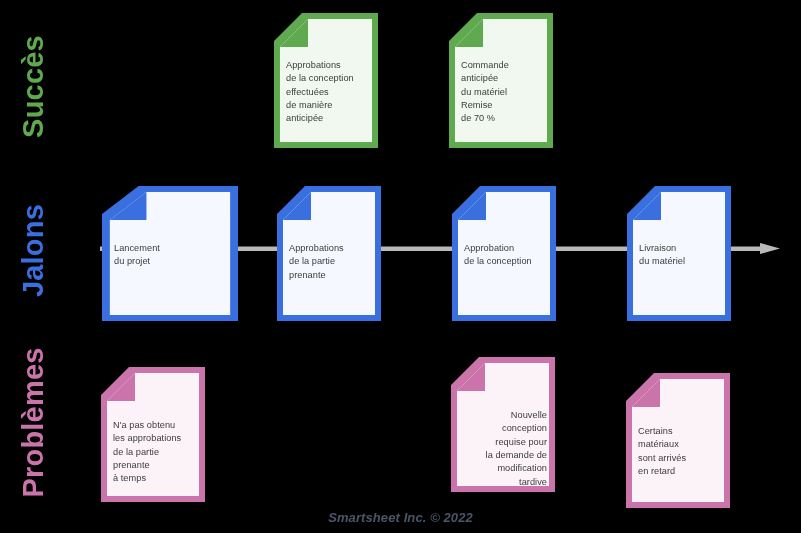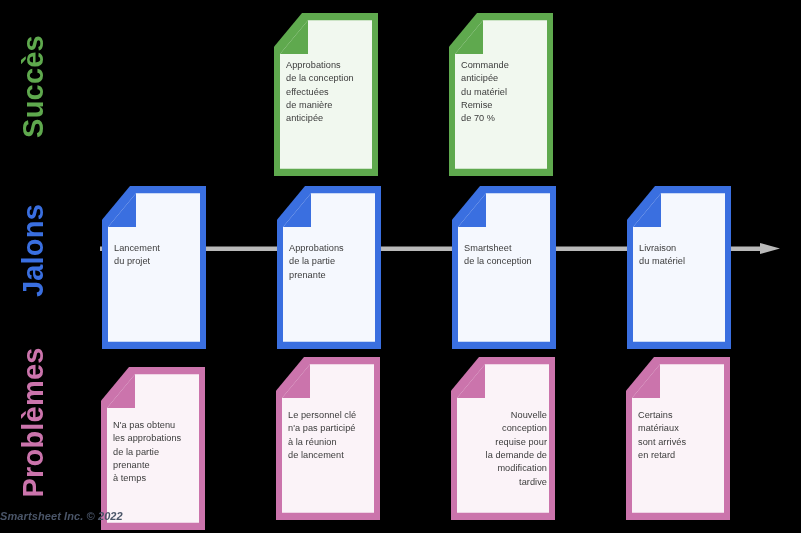--- a/index.html
+++ b/index.html
@@ -26,21 +26,21 @@
   #label-succes{left:-42px;top:72px;width:150px;height:34px;font-size:29px;color:#5FA94E;}
   #label-jalons{left:-42px;top:236px;width:150px;height:34px;font-size:29px;color:#3A6FE0;}
   #label-problemes{left:-42px;top:408px;width:150px;height:34px;font-size:29px;color:#CB74AC;}
 
   
   #connector{position:absolute;left:100px;top:243px;width:680px;height:11px;}
 
   
   .card{
     position:absolute;
-    width:104px;height:163px;
+    width:104px;height:135px;
   }
   .card .shape{
     position:absolute;inset:0;
     width:100%;height:100%;
   }
   .card .text{
     position:absolute;
     left:12px;right:8px;
     font-size:9.2px;
     line-height:1.45;
@@ -50,22 +50,22 @@
     letter-spacing:0.05px;
   }
   .card.green .text{top:46px;}
   .card.blue  .text{top:56px;}
   .card.pink  .text{top:52px;}
 
   
   #footer{
     position:absolute;
     left:0;right:0;top:510px;
-    text-align:left;
-    font-size:11px;
+    text-align:center;
+    font-size:13px;
     font-style:italic;
     font-weight:bold;
     color:#4A5568;
     letter-spacing:0.1px;
   }
 </style>
 </head>
 <body>
 
 <div id="canvas">
@@ -104,21 +104,21 @@
       <path d="M34 6 H98 V129 H6 V34 Z" fill="#F1F8EF"></path>
       <path d="M34 6 L34 34 L6 34 Z" fill="#5FA94E"></path>
     </svg>
     <div class="text">Commande
 anticipée
 du matériel
 Remise
 de 70 %</div>
   </div>
 
-  <div class="card blue" style="left:102px;top:186px;">
+  <div class="card blue" style="left:102px;top:186px;padding-left:32px;">
     <svg class="shape" viewBox="0 0 104 135" preserveAspectRatio="none">
       <path d="M28 0 H104 V135 H0 V28 Z" fill="#3A6FE0"></path>
       <path d="M34 6 H98 V129 H6 V34 Z" fill="#F5F8FE"></path>
       <path d="M34 6 L34 34 L6 34 Z" fill="#3A6FE0"></path>
     </svg>
     <div class="text">Lancement
 du projet</div>
   </div>
 
   <div class="card blue" style="left:277px;top:186px;">
@@ -131,21 +131,21 @@
 de la partie
 prenante</div>
   </div>
 
   <div class="card blue" style="left:452px;top:186px;">
     <svg class="shape" viewBox="0 0 104 135" preserveAspectRatio="none">
       <path d="M28 0 H104 V135 H0 V28 Z" fill="#3A6FE0"></path>
       <path d="M34 6 H98 V129 H6 V34 Z" fill="#F5F8FE"></path>
       <path d="M34 6 L34 34 L6 34 Z" fill="#3A6FE0"></path>
     </svg>
-    <div class="text">Smartsheet
+    <div class="text">Approbation
 de la conception</div>
   </div>
 
   <div class="card blue" style="left:627px;top:186px;border-radius:11px;">
     <svg class="shape" viewBox="0 0 104 135" preserveAspectRatio="none">
       <path d="M28 0 H104 V135 H0 V28 Z" fill="#3A6FE0"></path>
       <path d="M34 6 H98 V129 H6 V34 Z" fill="#F5F8FE"></path>
       <path d="M34 6 L34 34 L6 34 Z" fill="#3A6FE0"></path>
     </svg>
     <div class="text">Livraison
@@ -158,47 +158,36 @@
       <path d="M34 6 H98 V129 H6 V34 Z" fill="#FBF3F8"></path>
       <path d="M34 6 L34 34 L6 34 Z" fill="#CB74AC"></path>
     </svg>
     <div class="text">N'a pas obtenu
 les approbations
 de la partie
 prenante
 à temps</div>
   </div>
 
-  <div class="card pink" style="left:276px;top:357px;">
-    <svg class="shape" viewBox="0 0 104 135" preserveAspectRatio="none">
-      <path d="M28 0 H104 V135 H0 V28 Z" fill="#CB74AC"></path>
-      <path d="M34 6 H98 V129 H6 V34 Z" fill="#FBF3F8"></path>
-      <path d="M34 6 L34 34 L6 34 Z" fill="#CB74AC"></path>
-    </svg>
-    <div class="text">Le personnel clé
-n'a pas participé
-à la réunion
-de lancement</div>
-  </div>
 
   <div class="card pink" style="left:451px;top:357px;text-align:right;">
     <svg class="shape" viewBox="0 0 104 135" preserveAspectRatio="none">
       <path d="M28 0 H104 V135 H0 V28 Z" fill="#CB74AC"></path>
       <path d="M34 6 H98 V129 H6 V34 Z" fill="#FBF3F8"></path>
       <path d="M34 6 L34 34 L6 34 Z" fill="#CB74AC"></path>
     </svg>
     <div class="text">Nouvelle
 conception
 requise pour
 la demande de
 modification
 tardive</div>
   </div>
 
-  <div class="card pink" style="left:626px;top:357px;">
+  <div class="card pink" style="left:626px;top:373px;">
     <svg class="shape" viewBox="0 0 104 135" preserveAspectRatio="none">
       <path d="M28 0 H104 V135 H0 V28 Z" fill="#CB74AC"></path>
       <path d="M34 6 H98 V129 H6 V34 Z" fill="#FBF3F8"></path>
       <path d="M34 6 L34 34 L6 34 Z" fill="#CB74AC"></path>
     </svg>
     <div class="text">Certains
 matériaux
 sont arrivés
 en retard</div>
   </div>

